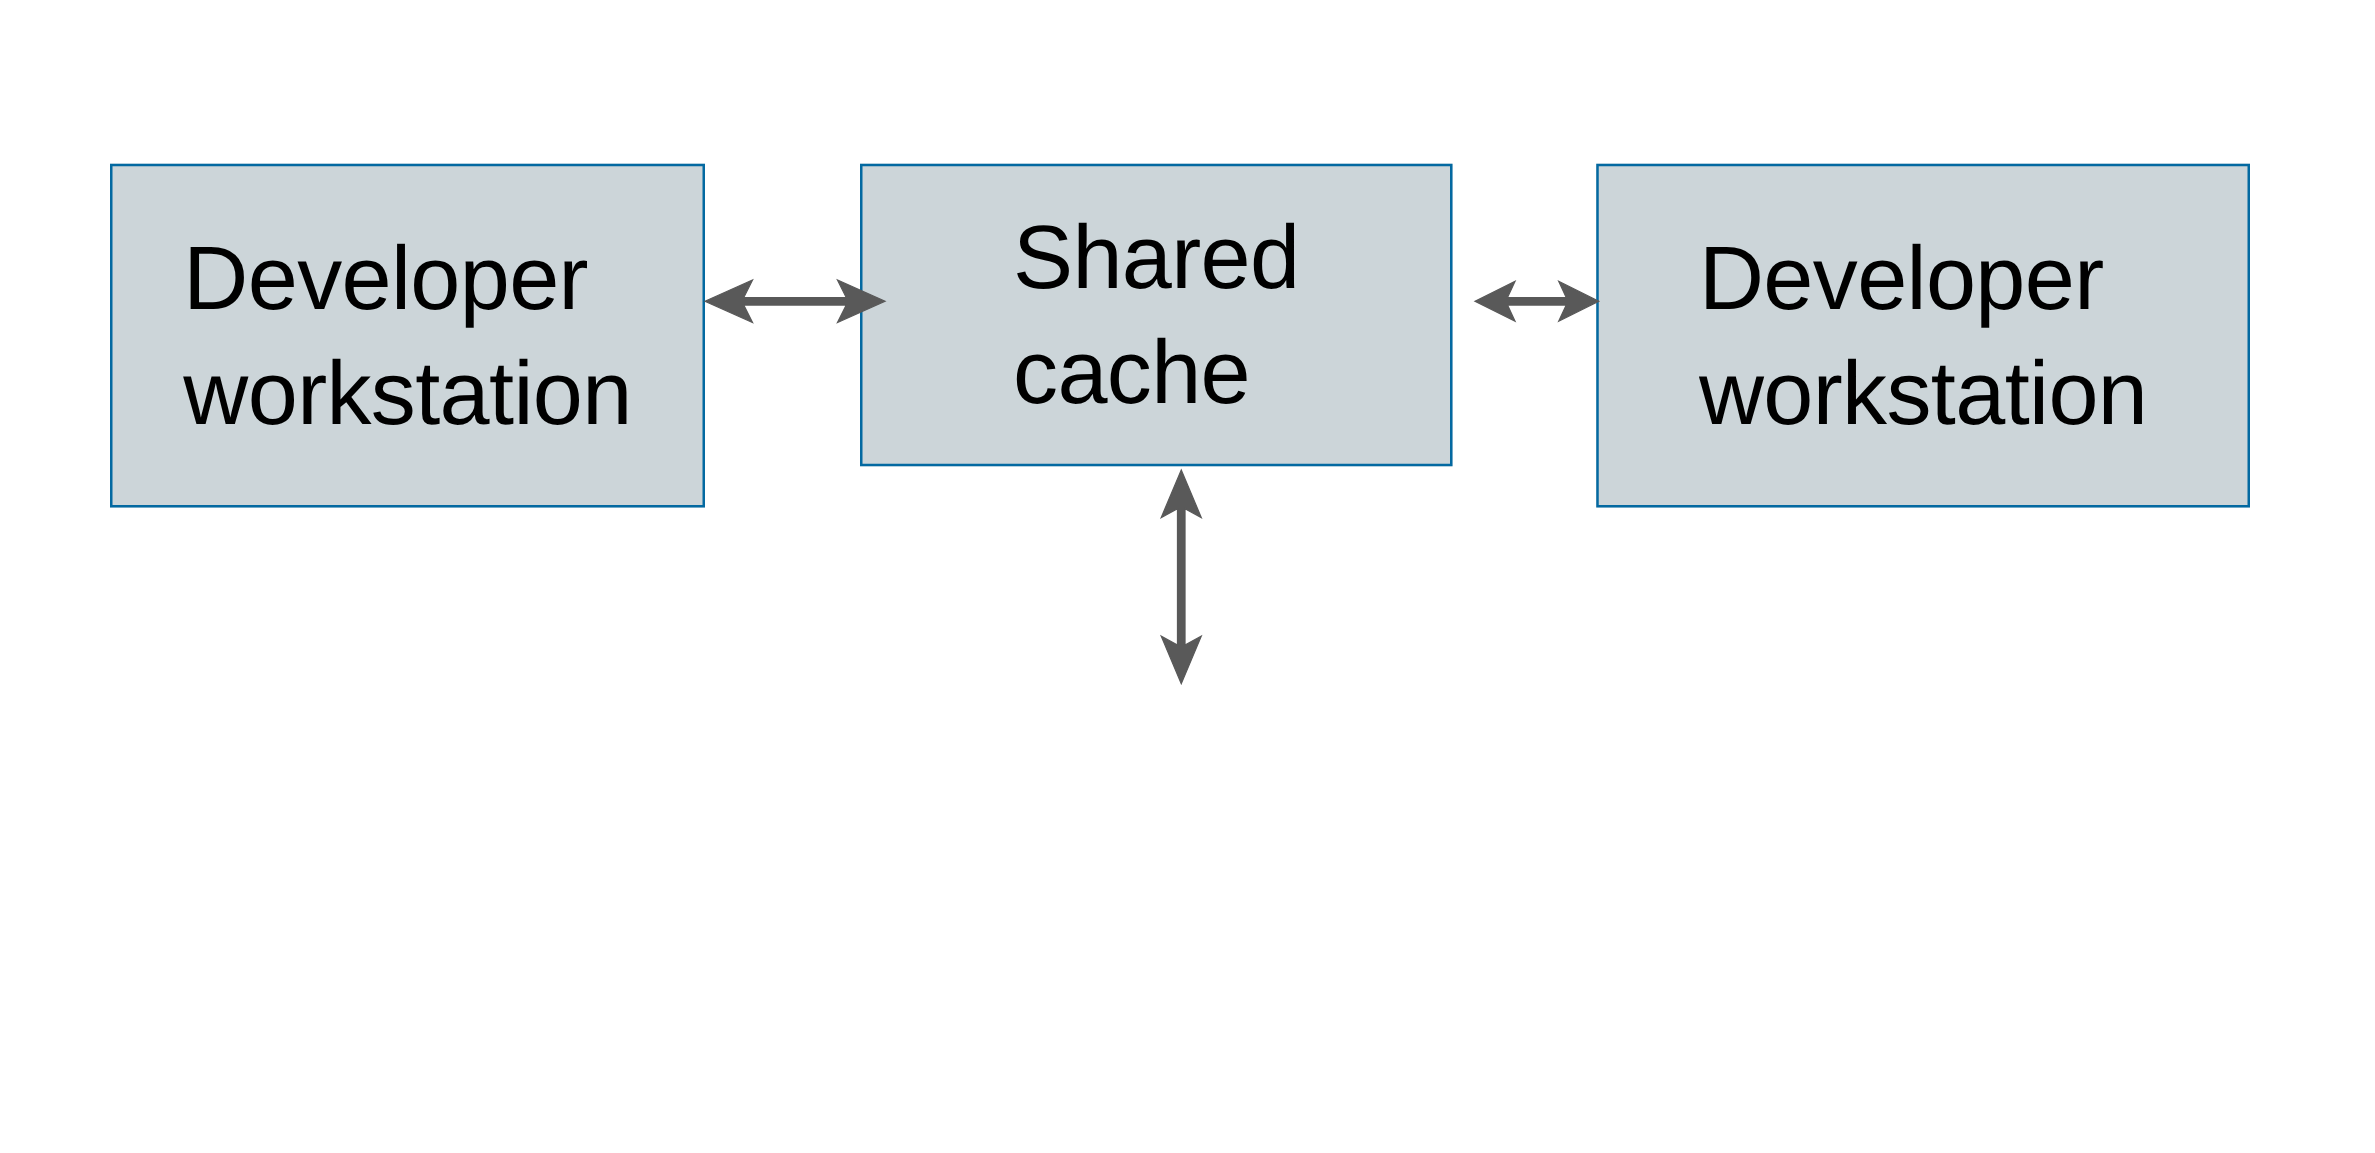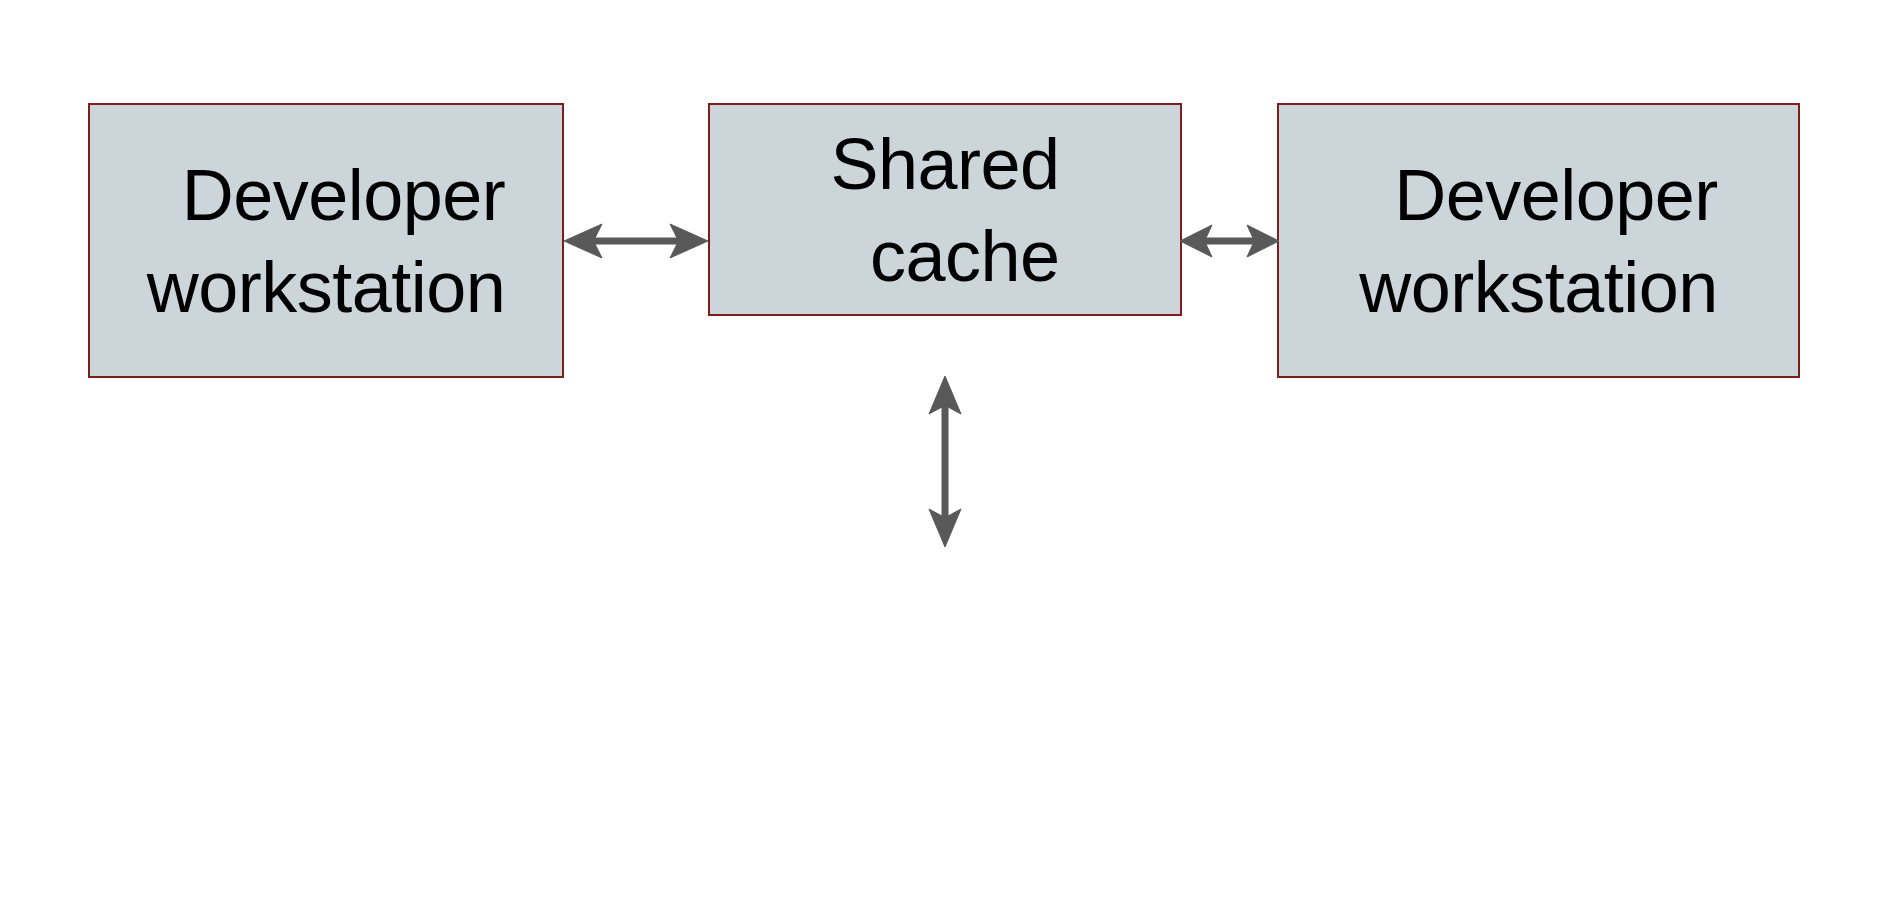--- a/index.html
+++ b/index.html
@@ -17,38 +17,39 @@
   #diagram-canvas {
     position: relative;
     width: 1900px;
     height: 922px;
     background: #ffffff;
   }
   .node-box {
     position: absolute;
     box-sizing: border-box;
     background: #ccd5d9;
-    border: 2px solid #7f1d1d;
+    border: 2px solid #0369a1;
     display: flex;
     align-items: center;
     justify-content: center;
-    text-align: right;
+    text-align: left;
+    margin-top: 28px;
   }
   .node-label {
     font-family: "Liberation Sans", sans-serif;
     font-size: 72px;
     line-height: 92px;
     color: #000000;
     letter-spacing: -0.5px;
     white-space: pre-line;
     padding: 0 6px;
   }
   
   #node-dev-left   { left: 88px;   top: 103px; width: 476px; height: 275px; }
-  #node-shared     { left: 708px;  top: 103px; width: 474px; height: 213px; }
+  #node-shared     { left: 688px;  top: 103px; width: 474px; height: 242px; }
   #node-dev-right  { left: 1277px; top: 103px; width: 523px; height: 275px; }
   #node-ci         { left: 708px;  top: 545px; width: 474px; height: 275px; }
 
   .connector {
     position: absolute;
     overflow: visible;
   }
   #connector-left-shared  { left: 556px; top: 211px; width: 160px; height: 60px; }
   #connector-shared-right { left: 1174px; top: 211px; width: 111px; height: 60px; }
   #connector-shared-ci    { left: 915px; top: 370px; width: 60px; height: 183px; }

